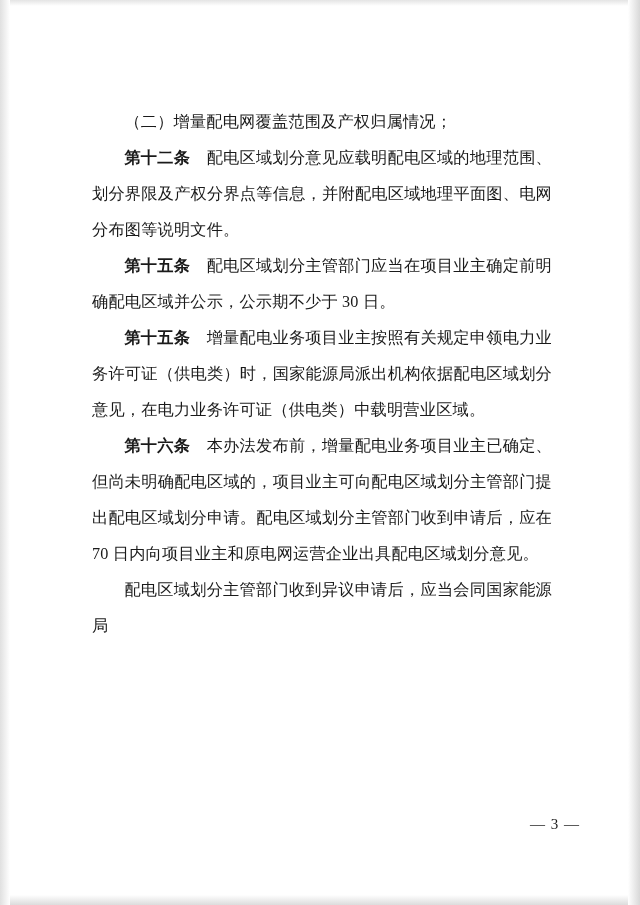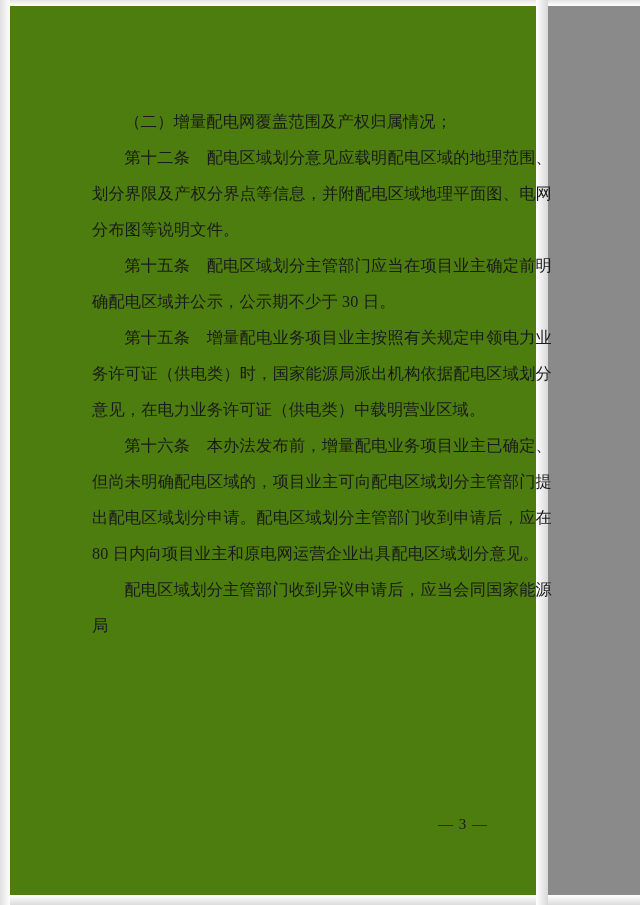--- a/index.html
+++ b/index.html
@@ -8,23 +8,23 @@
     background: #8a8a8a;
   }
   body {
     width: 640px;
     height: 905px;
     overflow: hidden;
     font-family: "Liberation Serif", "DejaVu Serif", serif;
   }
   .page {
     position: relative;
-    width: 548px;
+    width: 640px;
     height: 905px;
-    background: #4d7c0f;
+    background: #ffffff;
     box-sizing: border-box;
   }
   
   .edge-top, .edge-bottom, .edge-left, .edge-right {
     position: absolute;
     background: #efefef;
     pointer-events: none;
   }
   .edge-top    { left: 0;  top: 0;    width: 640px; height: 6px;  background: linear-gradient(#e4e4e4,#ffffff); }
   .edge-bottom { left: 0;  bottom: 0; width: 640px; height: 10px; background: linear-gradient(#ffffff,#dcdcdc); }
@@ -43,21 +43,21 @@
     line-height: 36px;
     color: #1a1a1a;
     text-align: justify;
     text-justify: inter-ideograph;
     letter-spacing: 0.2px;
   }
   p.indent {
     text-indent: 2em;
   }
   .bold-head {
-    font-weight: normal;
+    font-weight: bold;
   }
   .page-number {
     position: absolute;
     right: 60px;
     bottom: 72px;
     font-size: 15px;
     color: #1a1a1a;
     letter-spacing: 1px;
     font-family: "Liberation Serif", "DejaVu Serif", serif;
   }
@@ -85,21 +85,21 @@
     <p class="para indent">
       <span class="bold-head">第十五条</span><span>　配电区域划分主管部门应当在项目业主确定前明确配电区域并公示，公示期不少于 30 日。</span>
     </p>
 
 
     <p class="para indent">
       <span class="bold-head">第十五条</span><span>　增量配电业务项目业主按照有关规定申领电力业务许可证（供电类）时，国家能源局派出机构依据配电区域划分意见，在电力业务许可证（供电类）中载明营业区域。</span>
     </p>
 
     <p class="para indent">
-      <span class="bold-head">第十六条</span><span>　本办法发布前，增量配电业务项目业主已确定、但尚未明确配电区域的，项目业主可向配电区域划分主管部门提出配电区域划分申请。配电区域划分主管部门收到申请后，应在 80 日内向项目业主和原电网运营企业出具配电区域划分意见。</span>
+      <span class="bold-head">第十六条</span><span>　本办法发布前，增量配电业务项目业主已确定、但尚未明确配电区域的，项目业主可向配电区域划分主管部门提出配电区域划分申请。配电区域划分主管部门收到申请后，应在 70 日内向项目业主和原电网运营企业出具配电区域划分意见。</span>
     </p>
 
 
     <p class="para indent">
       <span>配电区域划分主管部门收到异议申请后，应当会同国家能源局</span>
     </p>
 
   </div>
 
   <div class="page-number">— 3 —</div>

